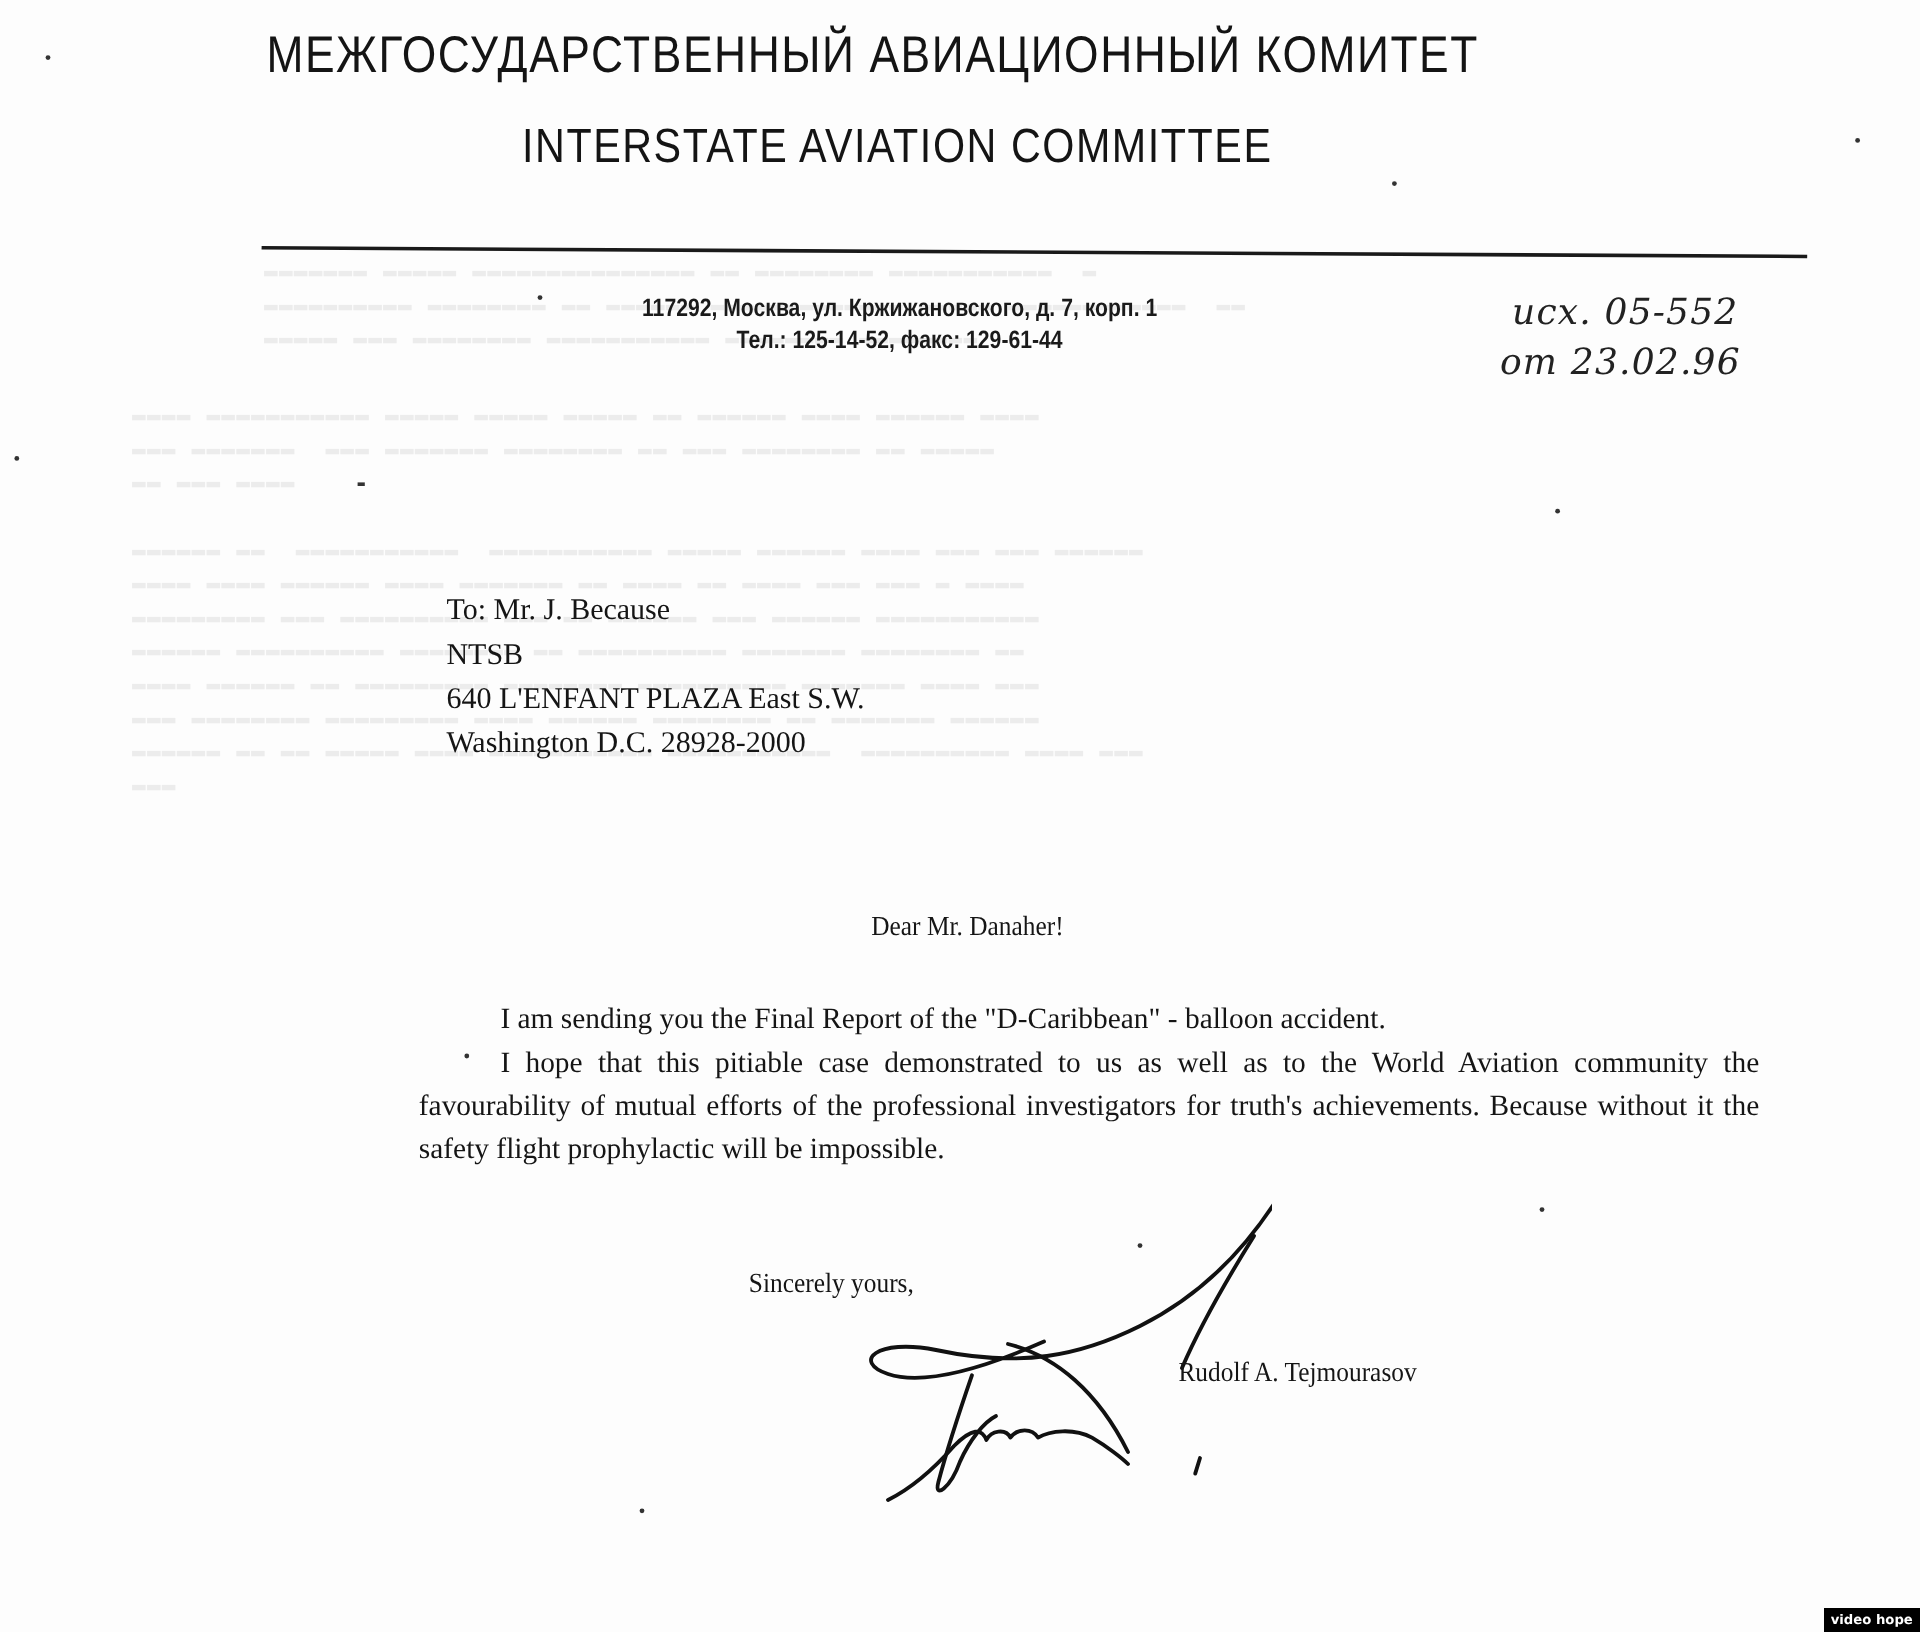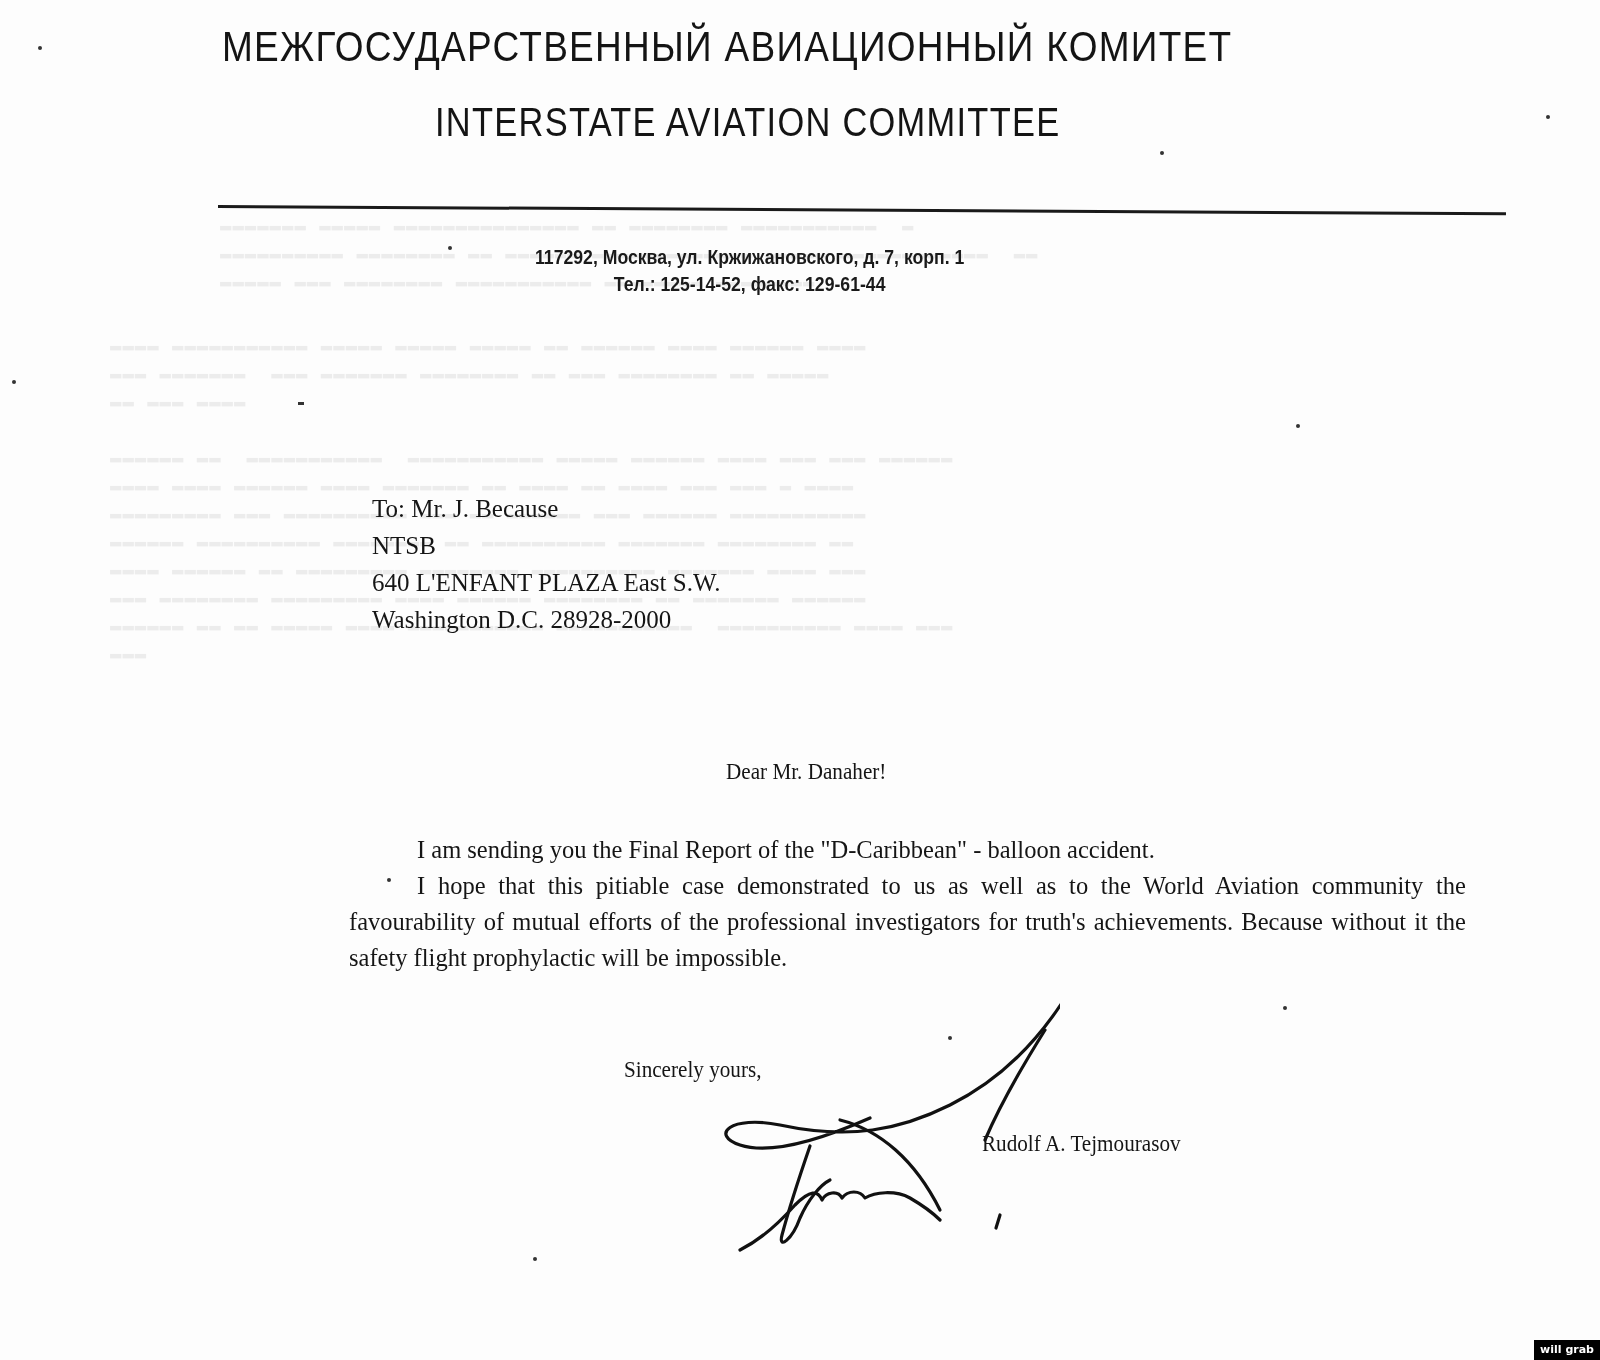--- a/index.html
+++ b/index.html
@@ -180,20 +180,24 @@
 
   <div class="header-ru">МЕЖГОСУДАРСТВЕННЫЙ АВИАЦИОННЫЙ КОМИТЕТ</div>
   <div class="header-en">INTERSTATE AVIATION COMMITTEE</div>
   <div class="rule"></div>
 
   <div class="address-ru">
     <div>117292, Москва, ул. Кржижановского, д. 7, корп. 1</div>
     <div>Тел.: 125-14-52, факс: 129-61-44</div>
   </div>
 
+  <div class="handwritten">
+    <div>исх. 05-552</div>
+    <div class="l2">от 23.02.96</div>
+  </div>
 
   <div class="recipient">
     <div>To: Mr. J. Because</div>
     <div>NTSB</div>
     <div>640 L'ENFANT PLAZA East S.W.</div>
     <div>Washington D.C. 28928-2000</div>
   </div>
 
   <div class="salutation">Dear Mr. Danaher!</div>
 
@@ -225,14 +229,14 @@
   <div class="speck" style="left:298px; top:402px; width:6px; height:3px; border-radius:0;"></div>
   <div class="speck" style="left:12px; top:380px;"></div>
   <div class="speck" style="left:1296px; top:424px;"></div>
   <div class="speck" style="left:387px; top:878px;"></div>
   <div class="speck" style="left:1283px; top:1006px;"></div>
   <div class="speck" style="left:948px; top:1036px;"></div>
   <div class="speck" style="left:533px; top:1257px;"></div>
   <div class="speck" style="left:1546px; top:115px;"></div>
   <div class="speck" style="left:1160px; top:151px;"></div>
 
-  <div class="watermark">will grab</div>
+  <div class="watermark">video hope</div>
 </div>
 
 </body></html>

